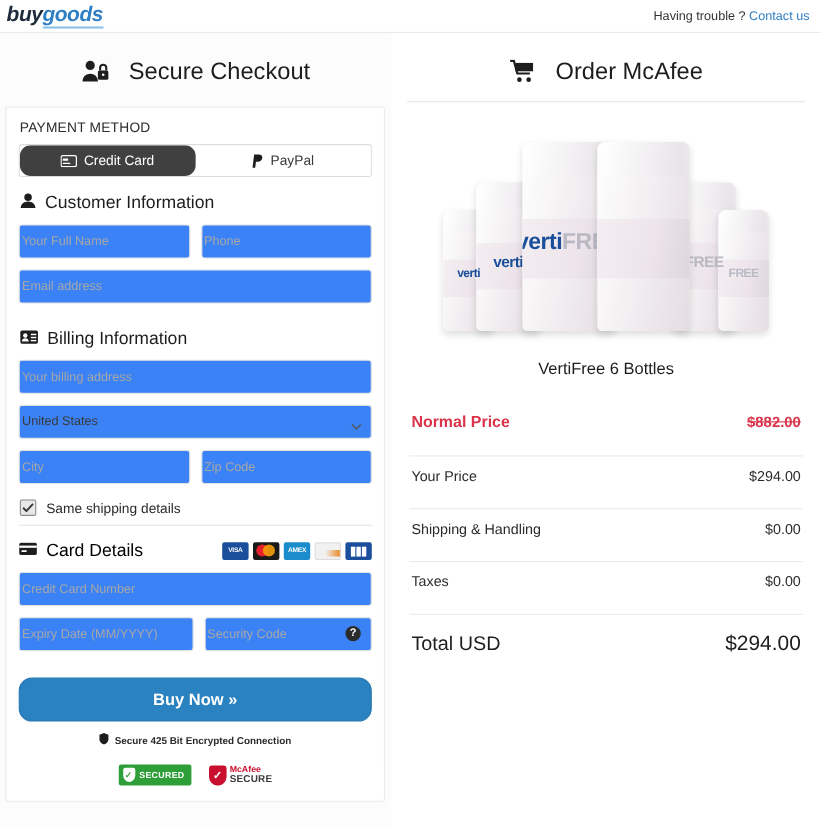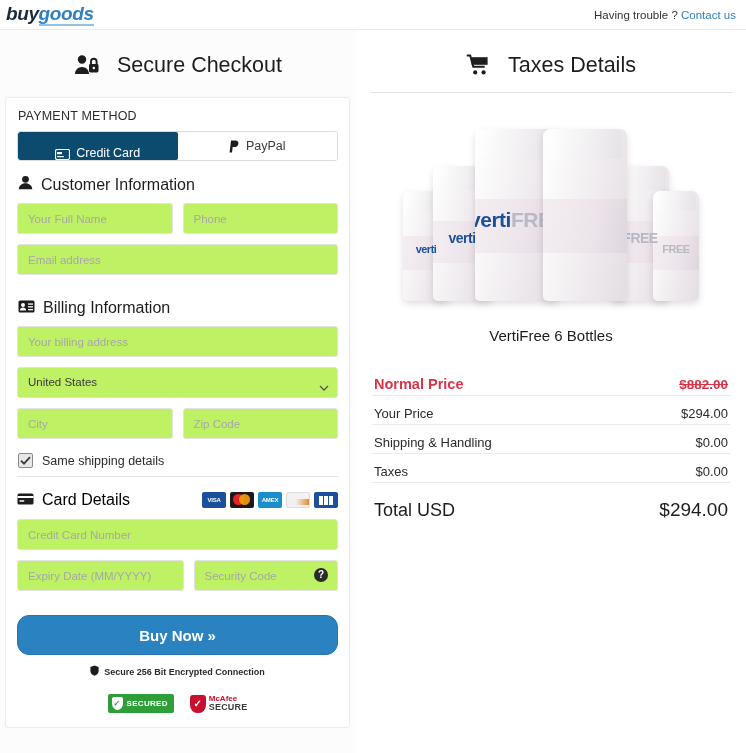--- a/index.html
+++ b/index.html
@@ -111,47 +111,46 @@
     display: flex;
     align-items: center;
     justify-content: center;
     gap: 6px;
     font-size: 12.5px;
     cursor: pointer;
     background: #ffffff;
     color: #3a3a3a;
   }
   .tab.active {
-    background: #0c4a6e;
+    background: #404040;
     color: #ffffff;
-    border-radius: 2px;
-    align-items: flex-end;
+    border-radius: 10px;
   }
   .tab svg { display: block; }
 
   .grp-head {
     display: flex;
     align-items: center;
     gap: 8px;
     margin: 14px 0 9px 1px;
   }
   .grp-head .gtxt {
     font-size: 16px;
     color: #1d1d1d;
   }
 
   .row { display: flex; gap: 10px; }
   .field {
     height: 31px;
     border: 1px solid #e2e2e2;
     border-radius: 3px;
-    background: #bef264;
+    background: #3b82f6;
     font-size: 11.5px;
     color: #333;
-    padding: 0 10px;
+    padding: 0 2px;
     width: 100%;
     outline: none;
     font-family: "Liberation Sans", sans-serif;
     margin-bottom: 10px;
   }
   .field::placeholder { color: #a7a7a7; }
   .half { flex: 1; min-width: 0; }
 
   .selwrap { position: relative; flex: 1; min-width: 0; }
   .selwrap .field { padding-right: 26px; }
@@ -322,22 +321,22 @@
   .product-title {
     font-size: 15px;
     color: #1d1d1d;
     margin-top: 26px;
   }
 
   .prices { padding: 0 16px; margin-top: 22px; }
   .prow {
     display: flex;
     justify-content: space-between;
-    align-items: flex-end;
-    padding: 10px 2px 3px 2px;
+    align-items: flex-start;
+    padding: 10px 2px 22px 2px;
     border-bottom: 1px solid #eaeaea;
   }
   .prow .lab { font-size: 13px; color: #2b2b2b; }
   .prow .val { font-size: 13px; color: #2b2b2b; }
   .prow.normal .lab { color: #d9344a; font-size: 14.5px; font-weight: bold; }
   .prow.normal .val { color: #d9344a; font-size: 13.5px; font-weight: bold; text-decoration: line-through; }
   .prow.total { border-bottom: none; padding-top: 16px; }
   .prow.total .lab { font-size: 18px; color: #1d1d1d; }
   .prow.total .val { font-size: 19px; color: #1d1d1d; }
 </style>
@@ -502,21 +501,21 @@
       </div>
 
       <button class="buybtn">Buy Now »</button>
 
       <div class="securenote">
         <span>
           <svg width="9" height="11" viewBox="0 0 9 11">
               <path d="M4.5 0.4L8.6 2v4c0 2.4-1.8 4.1-4.1 4.8C2.2 10.1.4 8.4.4 6V2z" fill="#1d1d1d"></path>
             </svg>
         </span>
-        <span>Secure 256 Bit Encrypted Connection</span>
+        <span>Secure 425 Bit Encrypted Connection</span>
       </div>
 
       <div class="badges">
         <span class="badge-norton">
           <span class="nshield">✓</span>
           <span>SECURED</span>
         </span>
         <span class="badge-mcafee">
           <span class="mshield">✓</span>
           <span class="mtxt">
@@ -533,21 +532,21 @@
 
     <div class="sec-head">
       <span>
         <svg width="25" height="22" viewBox="0 0 25 22">
           <path d="M0.8 1.4h3.4l3.1 11.4h11.4" stroke="#1d1d1d" stroke-width="2" fill="none"></path>
           <rect x="5.6" y="3.2" width="16" height="7.6" fill="#1d1d1d"></rect>
           <circle cx="9.2" cy="18.4" r="2.1" fill="#1d1d1d"></circle>
           <circle cx="17.6" cy="18.4" r="2.1" fill="#1d1d1d"></circle>
         </svg>
       </span>
-      <span class="txt">Taxes Details</span>
+      <span class="txt">Order McAfee</span>
     </div>
 
     <div class="rule"></div>
 
     <div class="product">
       <div class="bottles">
         <div class="bottle" style="width:46px;height:110px;">
           <span class="cap" style="height:20px;"></span>
           <span class="band" style="top:45px;height:34px;"></span>
           <span class="lbl" style="font-size:11px;margin-top:6px;"><span class="v">verti</span></span>

